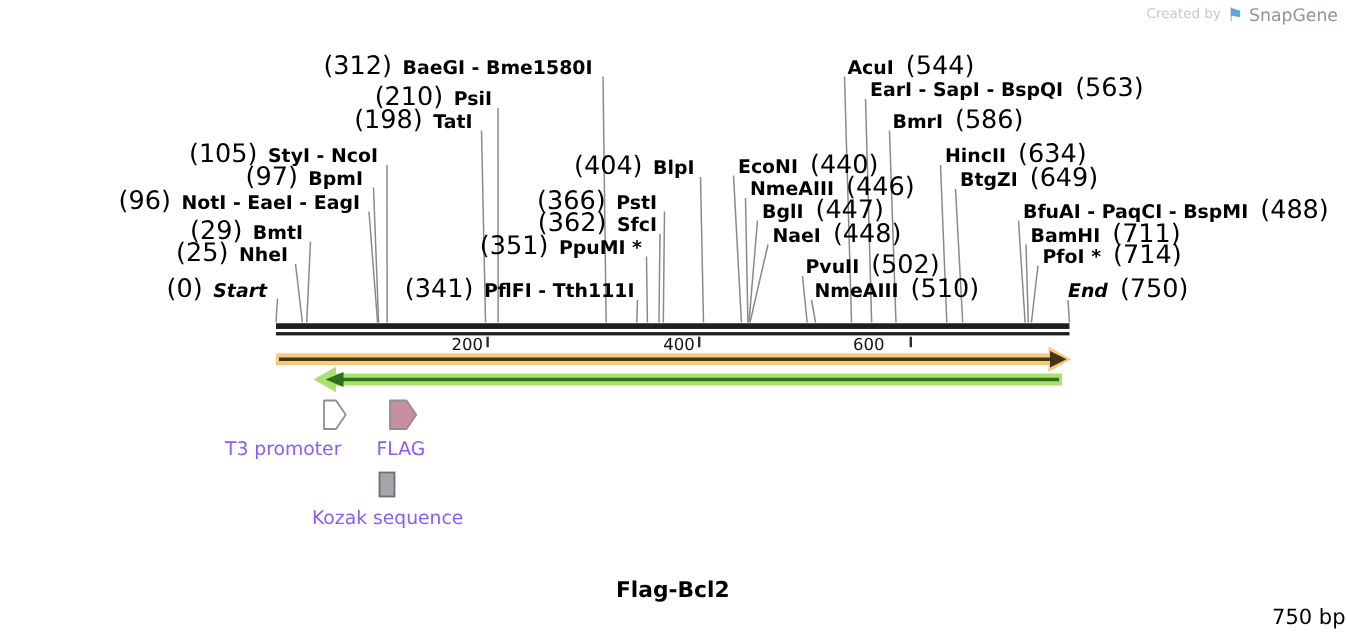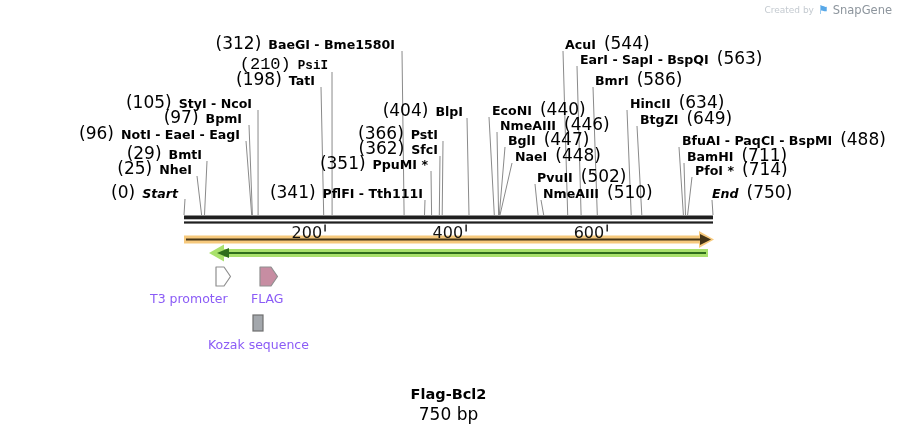--- a/index.html
+++ b/index.html
@@ -8,25 +8,25 @@
     font-family:"DejaVu Sans","Liberation Sans",sans-serif;color:#000;
   }
   #map-svg{position:absolute;left:0;top:0;}
   .site{position:absolute;white-space:nowrap;line-height:15px;}
   .site.L{transform:translateX(-100%);}
   .site .name{font-weight:bold;font-size:12.6px;}
   .site .num{font-size:17px;}
   .site.L .num{margin-right:7px;}
   .site.R .num{margin-left:8px;}
   .site.italic .name{font-style:italic;text-align:right;}
-  .tick-label{position:absolute;width:50px;text-align:right;font-size:16px;color:#111;}
+  .tick-label{position:absolute;width:50px;text-align:right;font-size:11px;color:#111;}
   .feature-label{position:absolute;font-size:12.5px;color:#8b5cf6;white-space:nowrap;}
   .map-title{position:absolute;left:0;width:100%;text-align:center;top:386px;
     font-weight:bold;font-size:14.5px;}
-  .map-length{position:absolute;left:0;width:100%;text-align:center;top:404px;font-size:17px;}
+  .map-length{position:absolute;left:0;width:100%;text-align:right;top:404px;font-size:14px;}
   .watermark{position:absolute;top:3px;right:5px;display:flex;align-items:center;gap:4px;}
   .wm-created{font-size:9px;color:#C4CAD0;}
   .wm-flag{font-size:12px;line-height:1;color:#58A8E8;}
   .wm-brand{font-size:11.5px;color:#8D959D;}
 </style>
 </head>
 <body>
 
 <div class="stage">
 
@@ -85,21 +85,21 @@
     </svg>
 
   <div id="site-labels">
       <div class="site L italic" style="left: 178px; top: 185px;"><span class="num">(0)</span><span class="name">Start</span></div>
       <div class="site L" style="left: 192px; top: 161px;"><span class="num">(25)</span><span class="name">NheI</span></div>
       <div class="site L" style="left: 202px; top: 146px;"><span class="num">(29)</span><span class="name">BmtI</span></div>
       <div class="site L" style="left: 240px; top: 126px;"><span class="num">(96)</span><span class="name">NotI - EaeI - EagI</span></div>
       <div class="site L" style="left: 242px; top: 110px;"><span class="num">(97)</span><span class="name">BpmI</span></div>
       <div class="site L" style="left: 252px; top: 95px;"><span class="num">(105)</span><span class="name">StyI - NcoI</span></div>
       <div class="site L" style="left: 315px; top: 72px;"><span class="num">(198)</span><span class="name">TatI</span></div>
-      <div class="site L" style="left: 328px; top: 57px; font-family: Liberation Mono, monospace;"><span class="num">(210)</span><span class="name">PsiI</span></div>
+      <div class="site L" style="left: 328px; top: 57px;"><span class="num">(210)</span><span class="name">PsiI</span></div>
       <div class="site L" style="left: 395px; top: 36px;"><span class="num">(312)</span><span class="name">BaeGI - Bme1580I</span></div>
       <div class="site L" style="left: 423px; top: 185px;"><span class="num">(341)</span><span class="name">PflFI - Tth111I</span></div>
       <div class="site L" style="left: 428px; top: 156px;"><span class="num">(351)</span><span class="name">PpuMI *</span></div>
       <div class="site L" style="left: 438px; top: 141px;"><span class="num">(362)</span><span class="name">SfcI</span></div>
       <div class="site L" style="left: 438px; top: 126px;"><span class="num">(366)</span><span class="name">PstI</span></div>
       <div class="site L" style="left: 463px; top: 103px;"><span class="num">(404)</span><span class="name">BlpI</span></div>
       <div class="site R" style="left: 492px; top: 102px;"><span class="name">EcoNI</span><span class="num">(440)</span></div>
       <div class="site R" style="left: 500px; top: 117px;"><span class="name">NmeAIII</span><span class="num">(446)</span></div>
       <div class="site R" style="left: 508px; top: 132px;"><span class="name">BglI</span><span class="num">(447)</span></div>
       <div class="site R" style="left: 515px; top: 148px;"><span class="name">NaeI</span><span class="num">(448)</span></div>
@@ -118,14 +118,14 @@
 
   <div class="feature-label" style="left:150px;top:291px;">T3 promoter</div>
   <div class="feature-label" style="left:251px;top:291px;">FLAG</div>
   <div class="feature-label" style="left:208px;top:337px;">Kozak sequence</div>
 
   <div class="map-title">Flag-Bcl2</div>
   <div class="map-length">750 bp</div>
 
 <div class="tick-label" style="left: 272.067px; top: 223px;">200</div>
     <div class="tick-label" style="left: 413.133px; top: 223px;">400</div>
-    <div class="tick-label" style="left: 554.2px; top: 223px;">600</div>
+    <div class="tick-label" style="left: 554.2px; top: 223px; text-align: center;">600</div>
   </div>
 
 </body></html>

